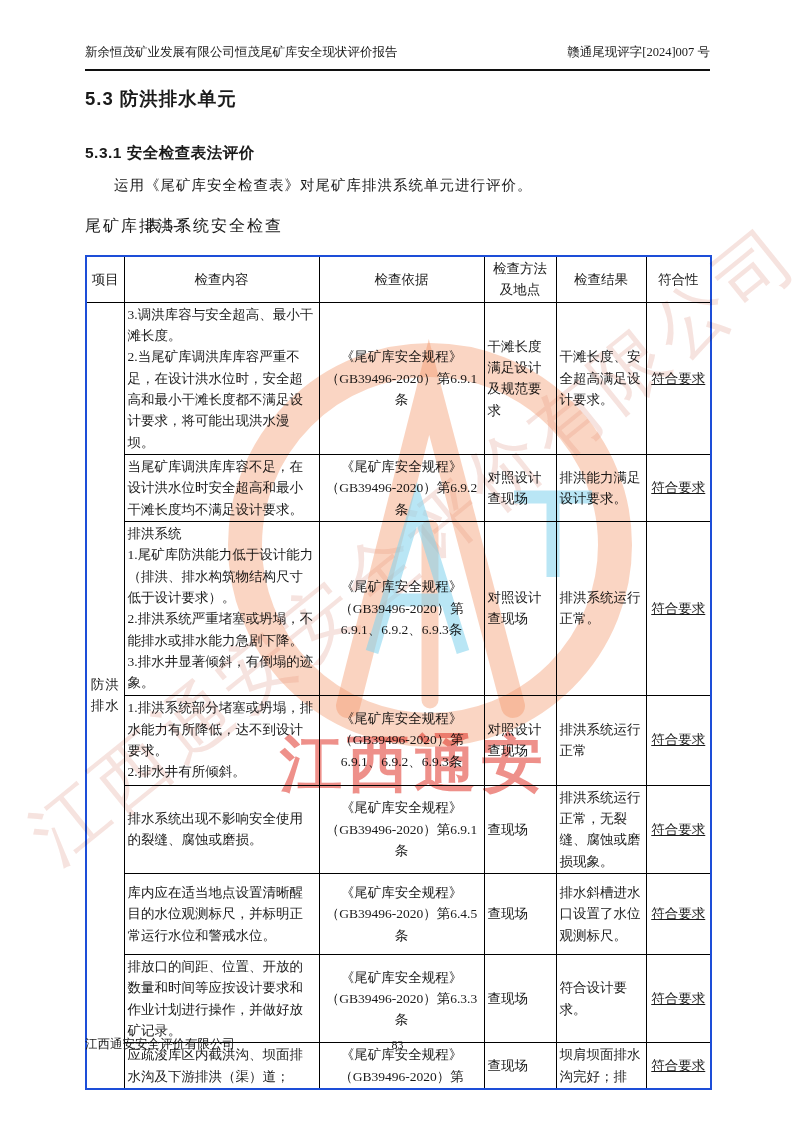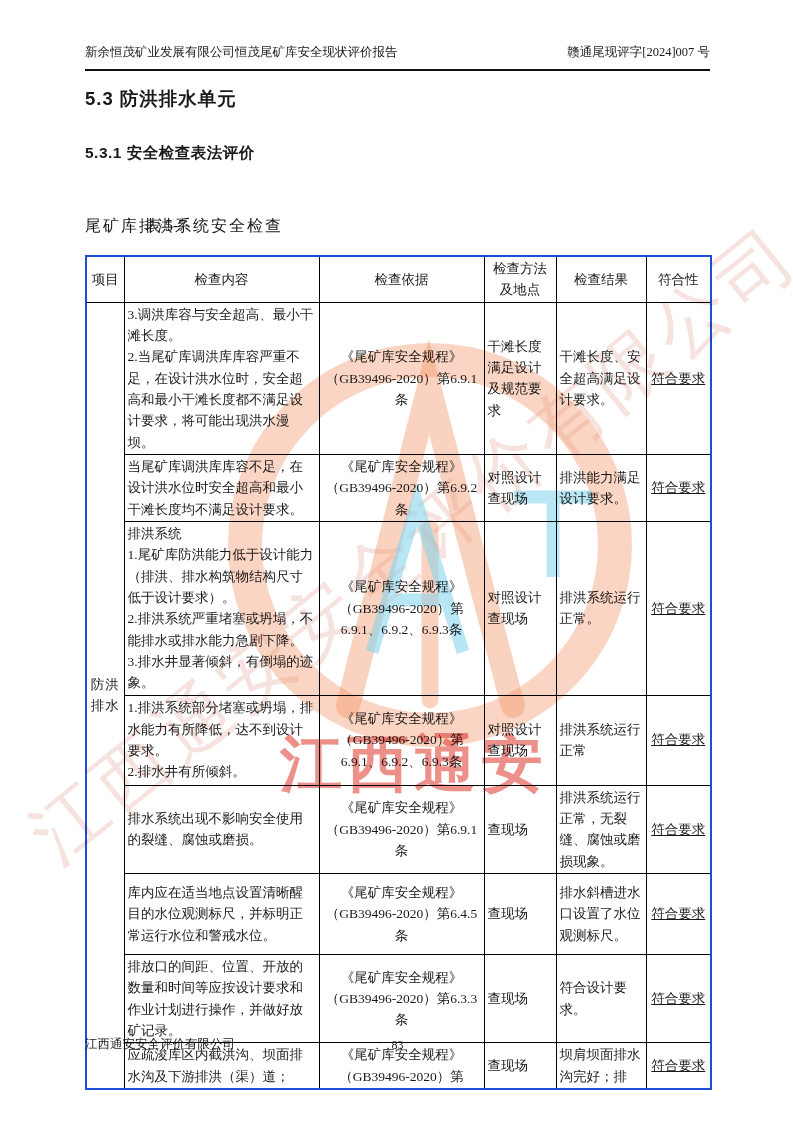--- a/index.html
+++ b/index.html
@@ -79,20 +79,21 @@
     <div class="wm-red">江西通安</div>
   </div>
 
   <div class="doc-header">
     <span>新余恒茂矿业发展有限公司恒茂尾矿库安全现状评价报告</span>
     <span>赣通尾现评字[2024]007 号</span>
   </div>
 
   <div class="h1">5.3 防洪排水单元</div>
   <div class="h2">5.3.1 安全检查表法评价</div>
+  <div class="intro">运用《尾矿库安全检查表》对尾矿库排洪系统单元进行评价。</div>
 
   <div class="caption">
     <span class="lbl">表 5-7</span>
     <span class="ttl">尾矿库排洪系统安全检查</span>
   </div>
 
   <table class="check">
     <colgroup>
       <col style="width:38px">
         <col style="width:195px">

